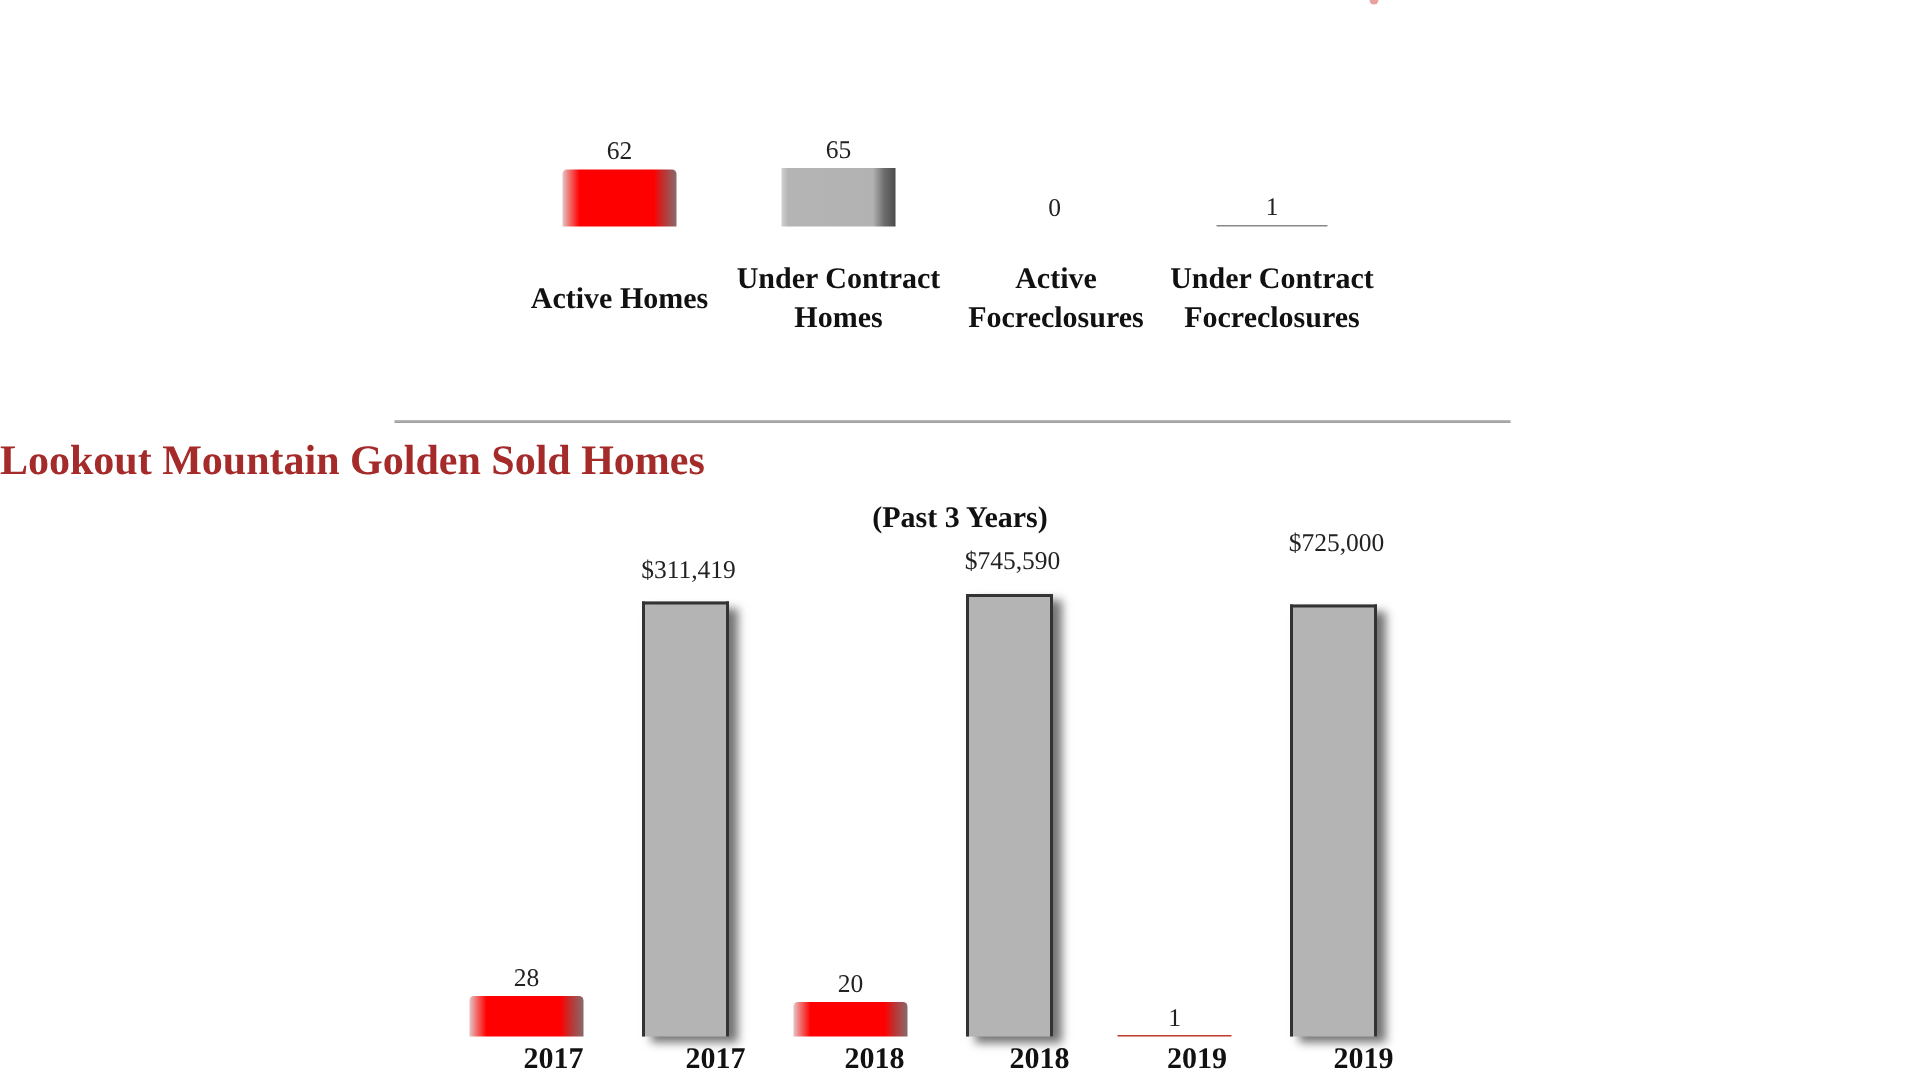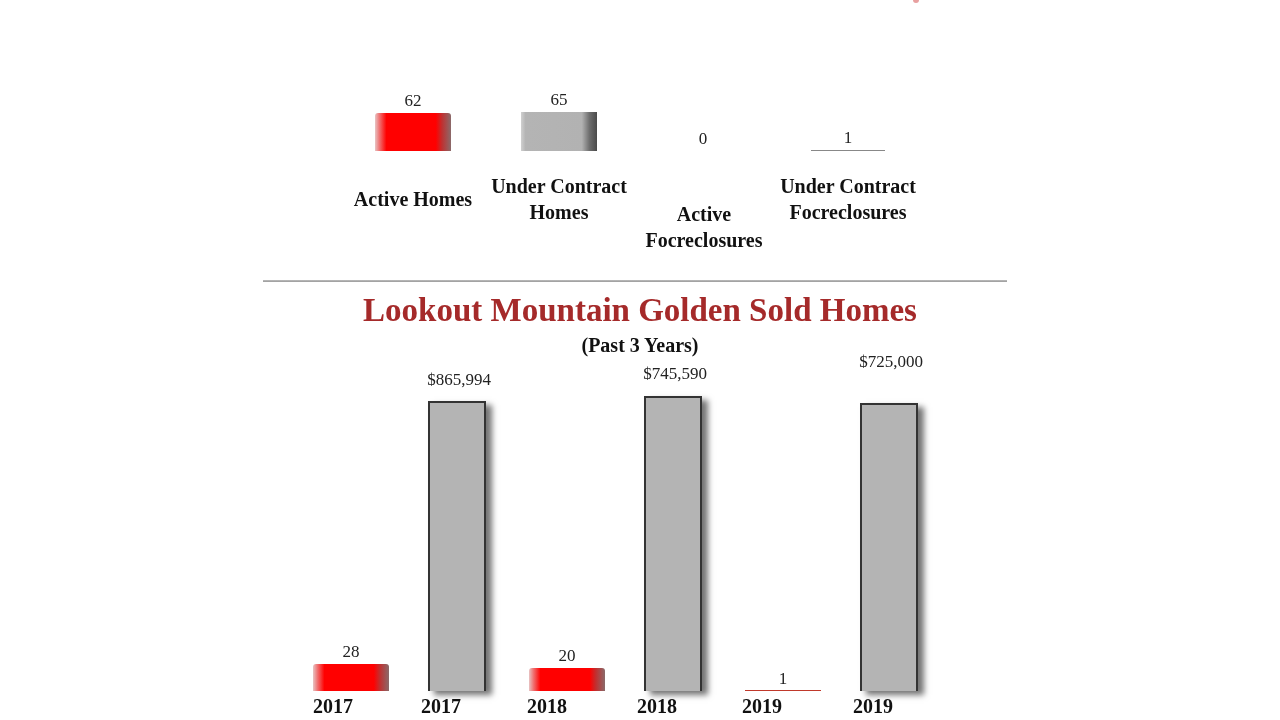--- a/index.html
+++ b/index.html
@@ -48,28 +48,28 @@
       font-size: 20px; line-height: 26px; color: #111;
     }
 
     .divider {
       position: absolute; left: 263px; top: 280px; width: 744px; height: 2px;
       background: linear-gradient(to bottom, #bdbdbd, #9a9a9a);
     }
 
     .chart-title {
       position: absolute; left: 0; width: 1280px; top: 292px;
-      text-align: center; font-size: 33px; font-weight: bold; color: #a52a2a;
+      text-align: left; font-size: 28px; font-weight: bold; color: #a52a2a;
     }
     .chart-subtitle {
       position: absolute; left: 0; width: 1280px; top: 334px;
       text-align: center; font-size: 20px; font-weight: bold; color: #111;
     }
     .year {
-      position: absolute; text-align: left; font-weight: bold;
+      position: absolute; text-align: right; font-weight: bold;
       font-size: 20px; color: #111; top: 695px;
     }
   </style>
 </head>
 <body>
 
 <div class="page">
 
   <div class="top-mark"></div>
 
@@ -86,40 +86,40 @@
     <div class="val" style="left:811px; right:auto; width:74px; top:128px;">1</div>
     <div class="flat-line" style="left:811px; top:150px; width:74px; background:#888;"></div>
 
     <div class="label" style="left:343px; width:140px; top:186px;">
       <span>Active Homes</span>
     </div>
     <div class="label" style="left:480px; width:158px; top:173px;">
       <div>Under Contract</div>
       <div>Homes</div>
     </div>
-    <div class="label" style="left:636px; width:136px; top:173px;margin-top:28px;">
+    <div class="label" style="left:636px; width:136px; top:173px;">
       <div>Active</div>
       <div>Focreclosures</div>
     </div>
     <div class="label" style="left:768px; width:160px; top:173px;">
       <div>Under Contract</div>
       <div>Focreclosures</div>
     </div>
   </div>
 
   <div class="divider"></div>
 
   <div>
     <div class="chart-title">Lookout Mountain Golden Sold Homes</div>
     <div class="chart-subtitle">(Past 3 Years)</div>
 
     <div class="val" style="left:313px; right:auto; width:76px; top:642px;">28</div>
     <div class="bar bar-red" style="left:313px; top:664px; width:76px; height:27px;"></div>
 
-    <div class="val" style="left:418px; right:auto; width:82px; top:370px;">$865,994</div>
+    <div class="val" style="left:418px; right:auto; width:82px; top:370px;">$311,419</div>
     <div class="bar bar-grey-tall" style="left:428px; top:401px; width:58px; height:290px;"></div>
 
     <div class="val" style="left:529px; right:auto; width:76px; top:646px;">20</div>
     <div class="bar bar-red" style="left:529px; top:668px; width:76px; height:23px;"></div>
 
     <div class="val" style="left:634px; right:auto; width:82px; top:364px;">$745,590</div>
     <div class="bar bar-grey-tall" style="left:644px; top:396px; width:58px; height:295px;"></div>
 
     <div class="val" style="left:745px; right:auto; width:76px; top:669px;">1</div>
     <div class="flat-line" style="left:745px; top:690px; width:76px; background:#c0392b;"></div>

